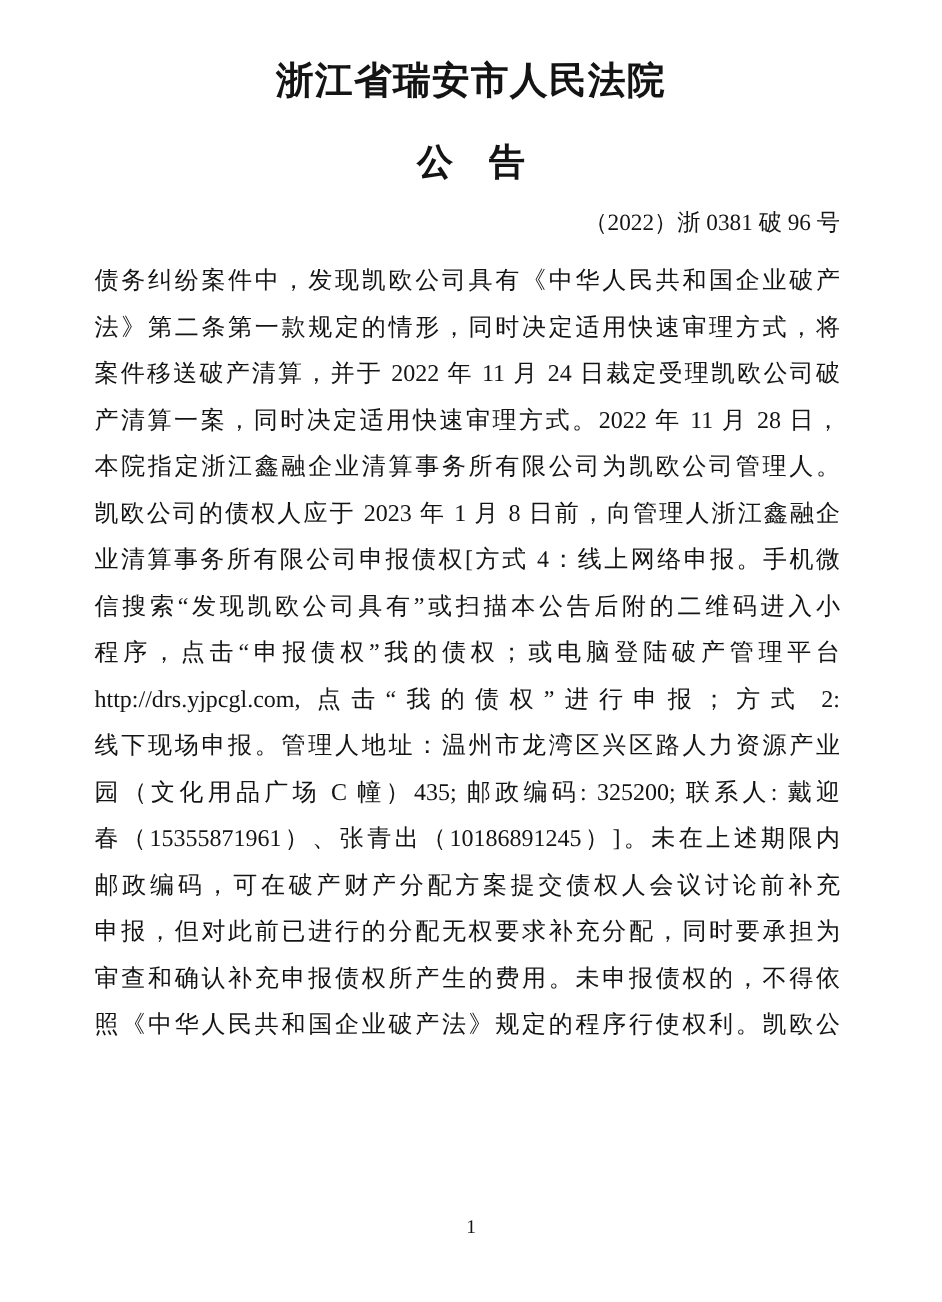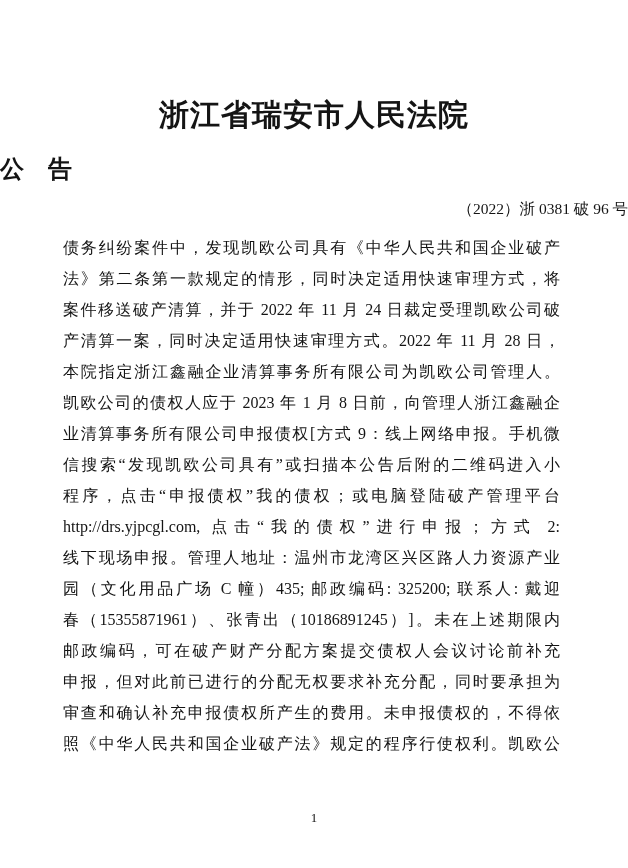--- a/index.html
+++ b/index.html
@@ -11,34 +11,35 @@
     position: relative;
     width: 628px;
     height: 868px;
     background: #ffffff;
     color: #141414;
     font-family: "Liberation Serif", "DejaVu Serif", serif;
     overflow: hidden;
   }
   h1, h2 { margin: 0; font-weight: bold; }
   .court-name {
-    padding-top: 102px;
+    padding-top: 42px;
     text-align: center;
-    font-size: 30px;
+    font-size: 25px;
     line-height: 26px;
     letter-spacing: 1px;
   }
   .notice-title {
     margin-top: 29px;
-    text-align: left;
+    text-align: center;
     font-size: 24px;
     line-height: 24px;
   }
   .case-number {
     margin-top: 19px;
+    padding-right: 68px;
     text-align: right;
     font-size: 15.5px;
     line-height: 17px;
   }
   .body-text {
     margin: 15px 68px 0 63px; 
     font-size: 16px;
     line-height: 31px;
   }
   .body-text .line {
@@ -71,21 +72,21 @@
 
   <div class="case-number">（2022）浙 0381 破 96 号</div>
 
   <div class="body-text">
     <div class="line">债务纠纷案件中，发现凯欧公司具有《中华人民共和国企业破产</div>
     <div class="line">法》第二条第一款规定的情形，同时决定适用快速审理方式，将</div>
     <div class="line">案件移送破产清算，并于 2022 年 11 月 24 日裁定受理凯欧公司破</div>
     <div class="line">产清算一案，同时决定适用快速审理方式。2022 年 11 月 28 日，</div>
     <div class="line">本院指定浙江鑫融企业清算事务所有限公司为凯欧公司管理人。</div>
     <div class="line">凯欧公司的债权人应于 2023 年 1 月 8 日前，向管理人浙江鑫融企</div>
-    <div class="line">业清算事务所有限公司申报债权[方式 9：线上网络申报。手机微</div>
+    <div class="line">业清算事务所有限公司申报债权[方式 4：线上网络申报。手机微</div>
     <div class="line">信搜索“发现凯欧公司具有”或扫描本公告后附的二维码进入小</div>
     <div class="line">程序，点击“申报债权”我的债权；或电脑登陆破产管理平台</div>
     <div class="line">http://drs.yjpcgl.com, 点击“我的债权”进行申报；方式 2:</div>
     <div class="line">线下现场申报。管理人地址：温州市龙湾区兴区路人力资源产业</div>
     <div class="line">园（文化用品广场 C 幢）435; 邮政编码: 325200; 联系人: 戴迎</div>
     <div class="line">春（15355871961）、张青出（10186891245）]。未在上述期限内</div>
     <div class="line">邮政编码，可在破产财产分配方案提交债权人会议讨论前补充</div>
     <div class="line">申报，但对此前已进行的分配无权要求补充分配，同时要承担为</div>
     <div class="line">审查和确认补充申报债权所产生的费用。未申报债权的，不得依</div>
     <div class="line">照《中华人民共和国企业破产法》规定的程序行使权利。凯欧公</div>

